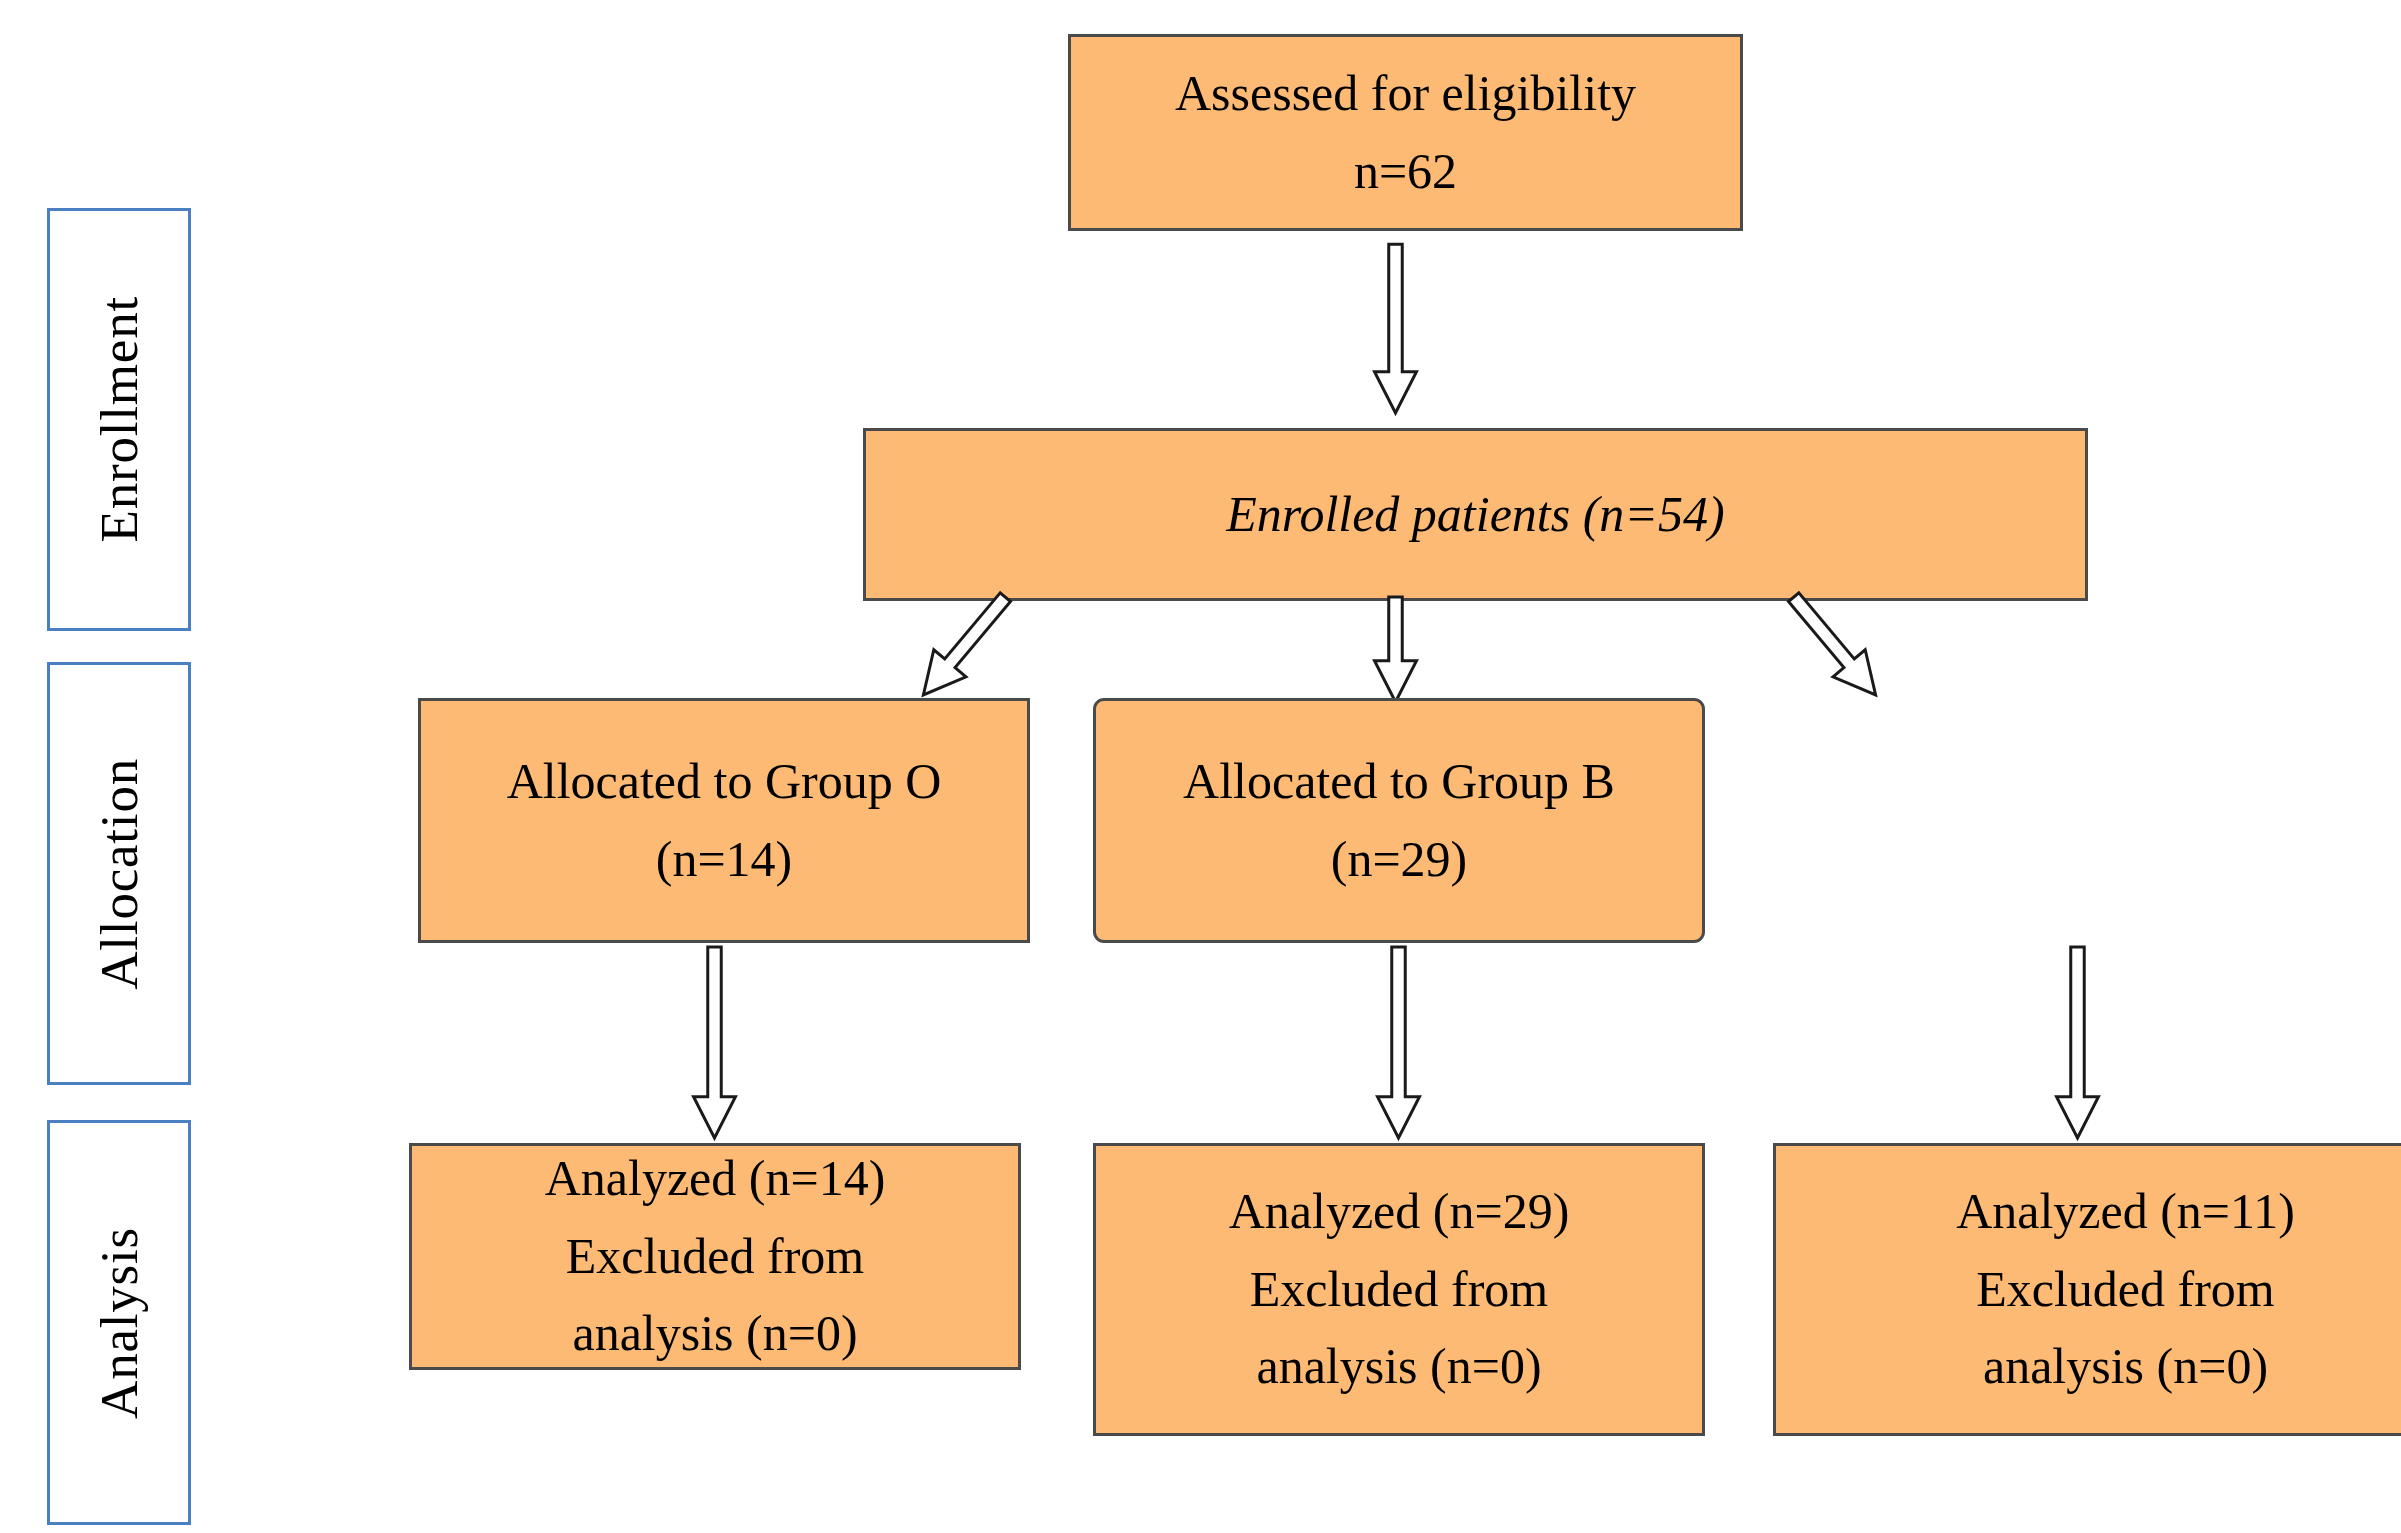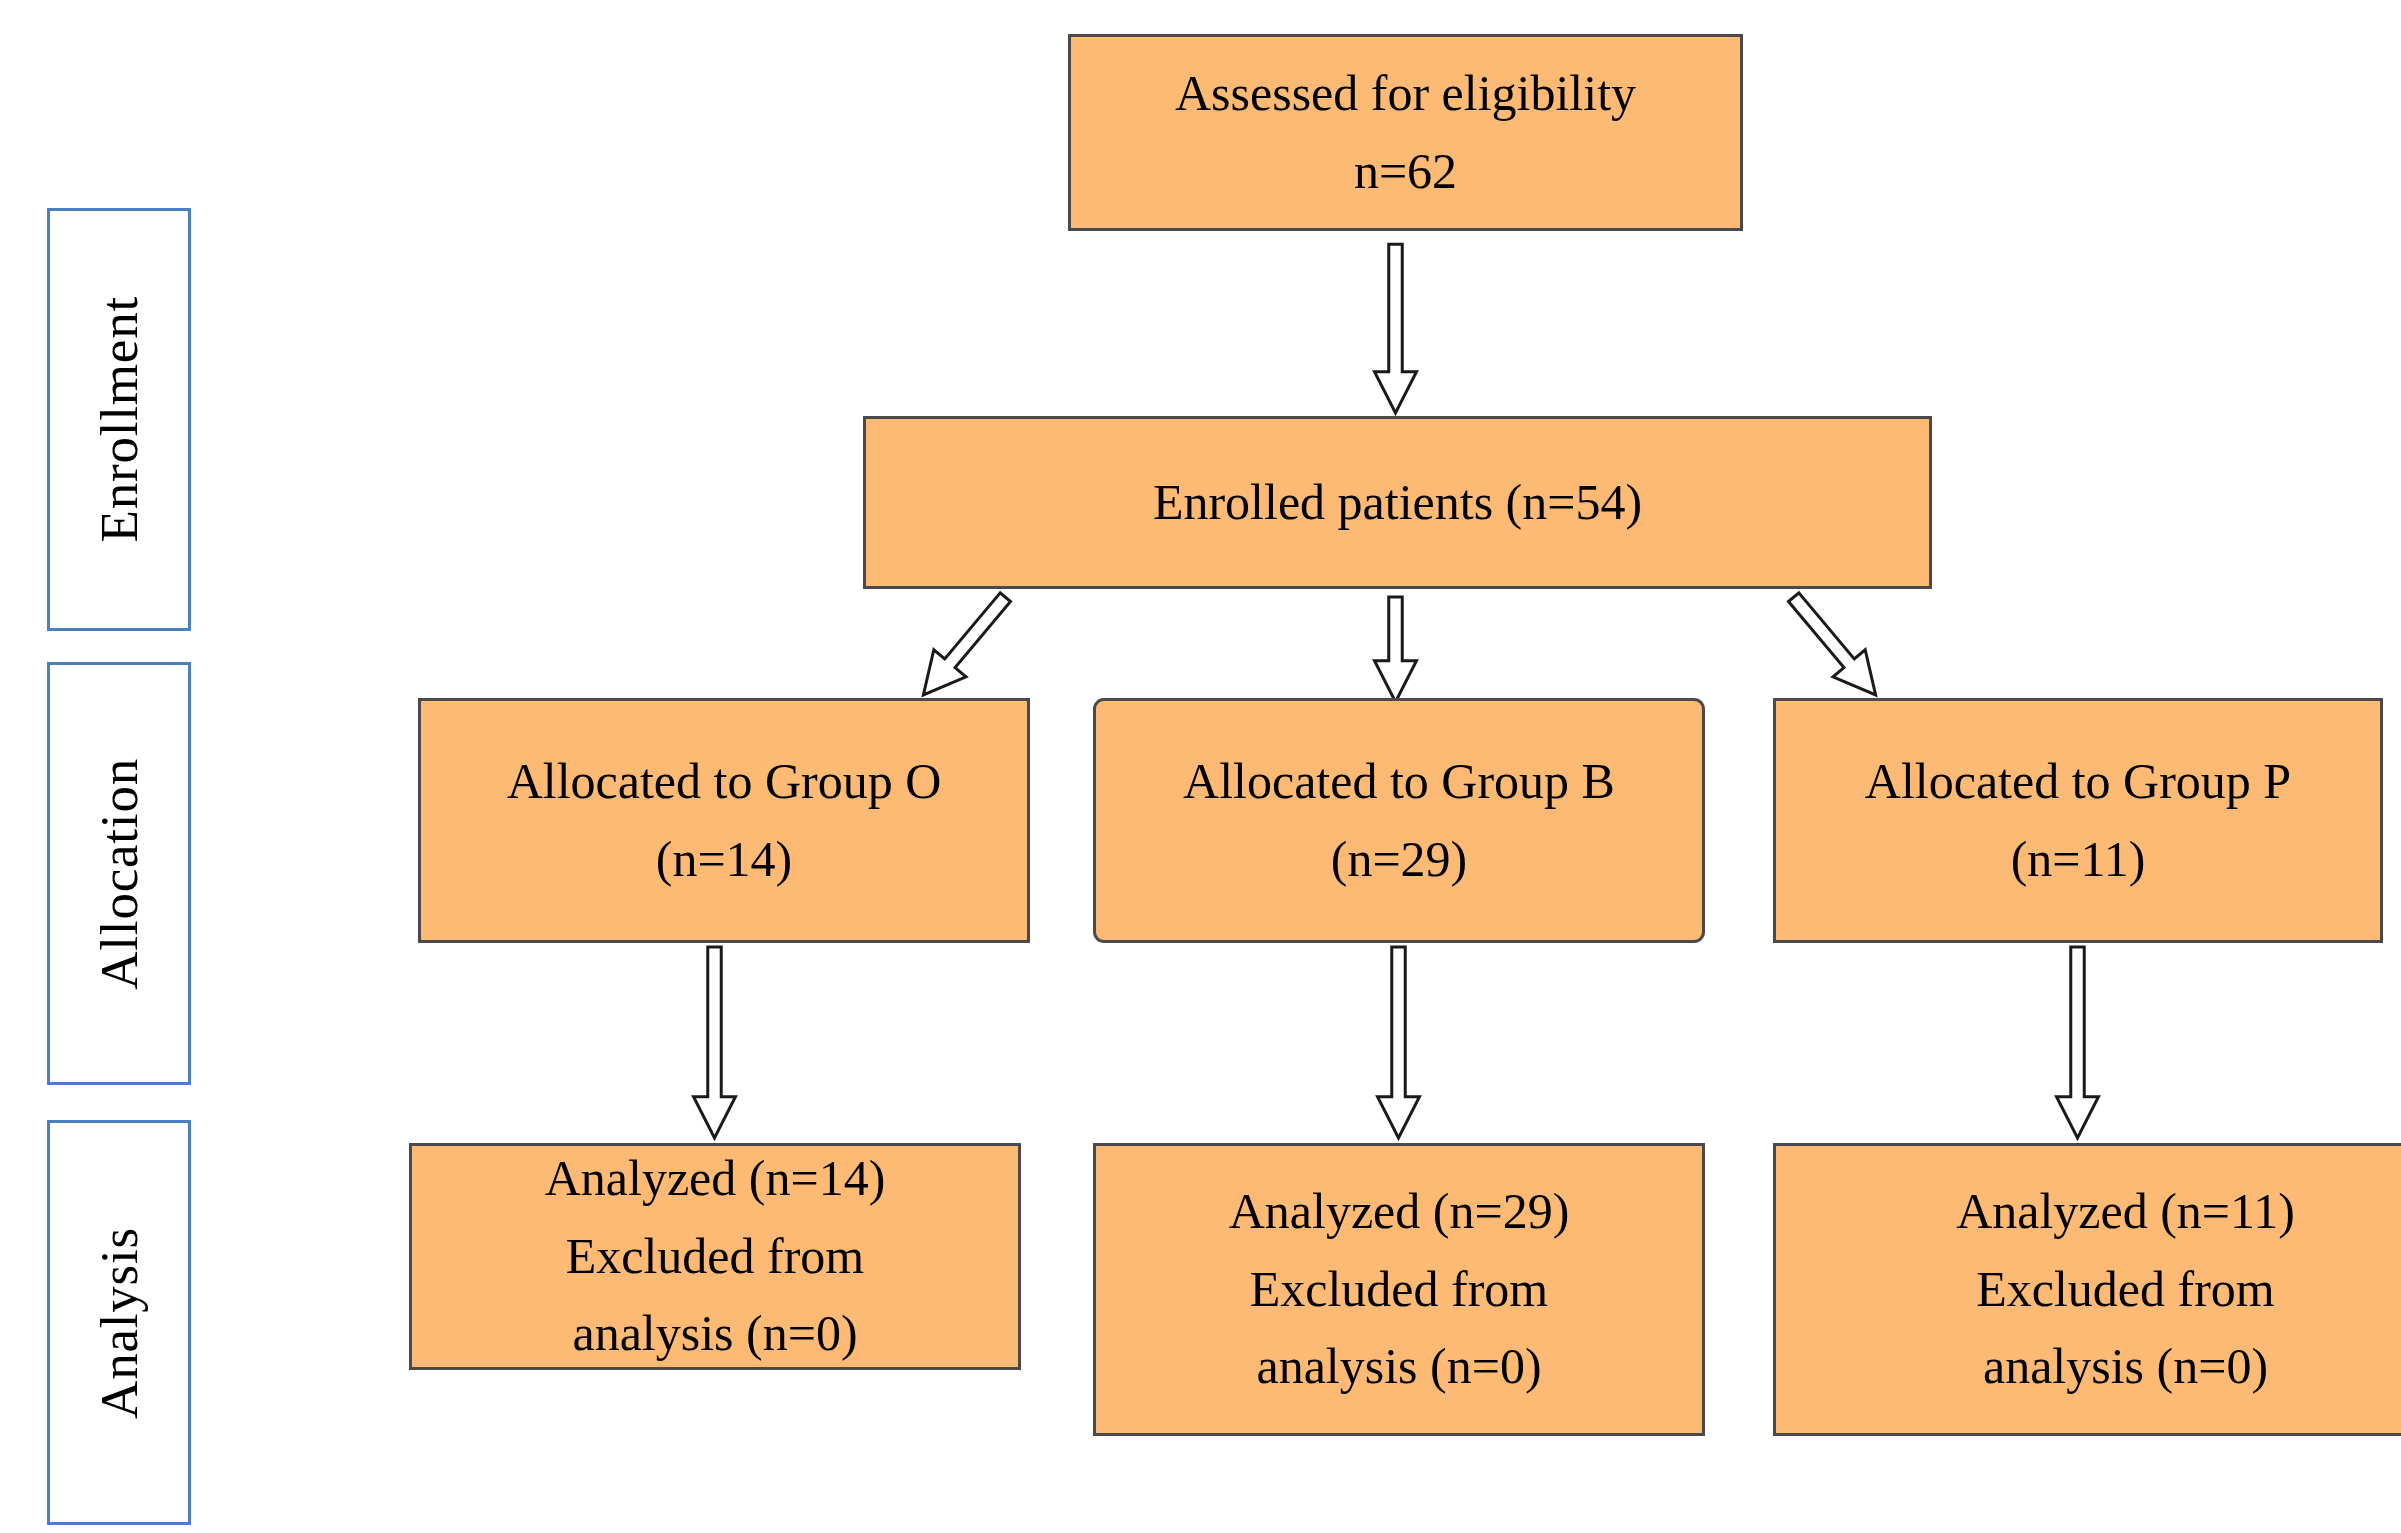--- a/index.html
+++ b/index.html
@@ -48,45 +48,41 @@
 
   <div class="fbox" style="left:1068px; top:34px; width:675px; height:197px;">
     <div>Assessed for eligibility</div>
     <div>n=62</div>
   </div>
 
   <svg class="arrow" style="left:1373px; top:244px;" width="45" height="169" viewBox="0 0 60 225">
     <polygon points="21,0 21,170 2,170 30,225 58,170 39,170 39,0"></polygon>
   </svg>
 
-  <div class="fbox" style="left:863px; top:416px; width:1069px; height:173px;">
+  <div class="fbox" style="left:863px; top:428px; width:1225px; height:173px;font-style:italic;">
     <div>Enrolled patients (n=54)</div>
   </div>
 
   <svg class="arrow rotL" style="left:983px; top:597px;" width="45" height="128" viewBox="0 0 60 170">
     <polygon points="21,0 21,115 2,115 30,170 58,115 39,115 39,0"></polygon>
   </svg>
   <svg class="arrow" style="left:1373px; top:597px;" width="45" height="105" viewBox="0 0 60 140">
     <polygon points="21,0 21,85 2,85 30,140 58,85 39,85 39,0"></polygon>
   </svg>
   <svg class="arrow rotR" style="left:1771px; top:597px;" width="45" height="128" viewBox="0 0 60 170">
     <polygon points="21,0 21,115 2,115 30,170 58,115 39,115 39,0"></polygon>
   </svg>
 
   <div class="fbox" style="left:409px; top:698px; width:612px; height:245px;margin-left:9px;">
     <div>Allocated to Group O</div>
     <div>(n=14)</div>
   </div>
   <div class="fbox" style="left:1093px; top:698px; width:612px; height:245px;border-radius:11px;">
     <div>Allocated to Group B</div>
     <div>(n=29)</div>
-  </div>
-  <div class="fbox" style="left:1773px; top:698px; width:610px; height:245px;">
-    <div>Allocated to Group P</div>
-    <div>(n=11)</div>
   </div>
 
   <svg class="arrow" style="left:692px; top:947px;" width="45" height="191" viewBox="0 0 60 255">
     <polygon points="21,0 21,200 2,200 30,255 58,200 39,200 39,0"></polygon>
   </svg>
   <svg class="arrow" style="left:1376px; top:947px;" width="45" height="191" viewBox="0 0 60 255">
     <polygon points="21,0 21,200 2,200 30,255 58,200 39,200 39,0"></polygon>
   </svg>
   <svg class="arrow" style="left:2055px; top:947px;" width="45" height="191" viewBox="0 0 60 255">
     <polygon points="21,0 21,200 2,200 30,255 58,200 39,200 39,0"></polygon>

